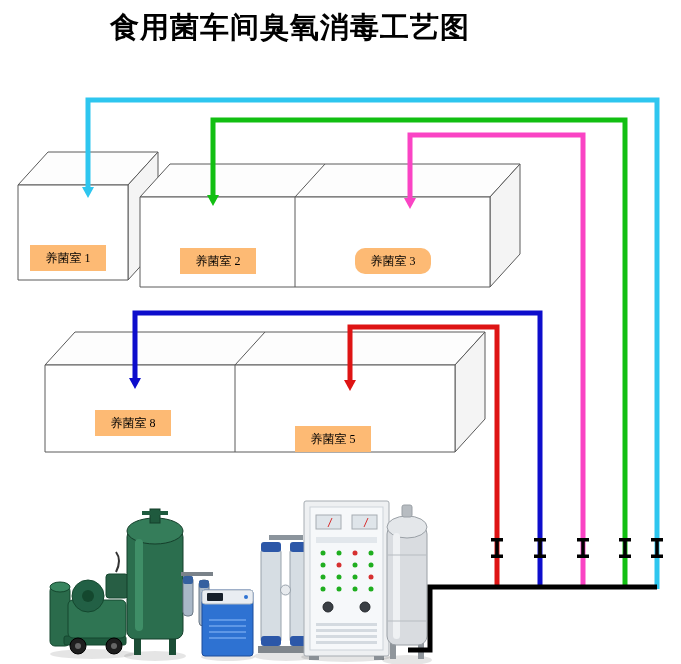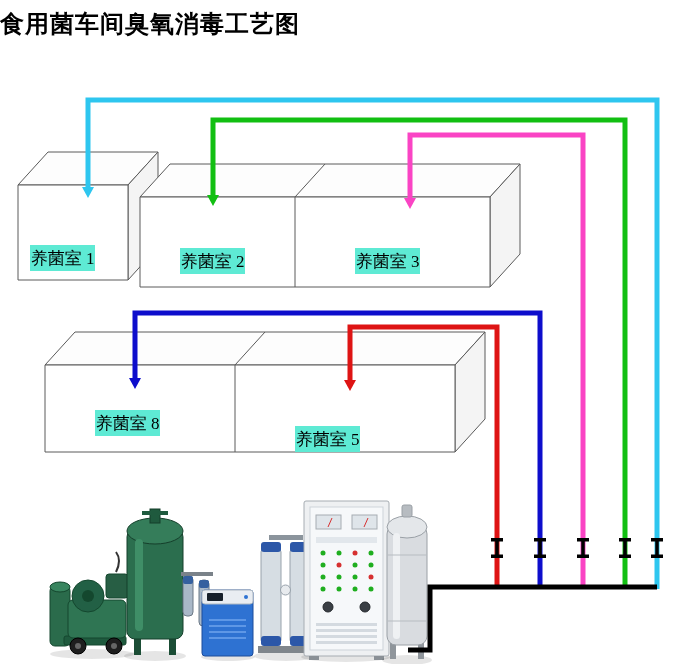--- a/index.html
+++ b/index.html
@@ -9,33 +9,33 @@
   }
   :root{
     --pipe-room1:#2EC6EF;
     --pipe-room2:#12BF12;
     --pipe-room3:#FA44C4;
     --pipe-room4:#0D0DCC;
     --pipe-room5:#DE1414;
     --pipe-main:#000000;
   }
   .title{
-    position:absolute;top:8px;left:0;width:580px;text-align:left;
-    font-size:24px;font-weight:bold;color:#000;letter-spacing:1px;
+    position:absolute;top:8px;left:0;width:580px;text-align:center;
+    font-size:29px;font-weight:bold;color:#000;letter-spacing:1px;
   }
   .subtitle{
     position:absolute;top:52px;left:0;width:580px;text-align:center;
     font-size:16px;color:#000;
   }
   svg.layer{position:absolute;top:0;left:0;}
   .room-label{
-    position:absolute;width:65px;height:26px;background:#5eead4;
+    position:absolute;width:76px;height:26px;background:#fdba74;
     display:flex;align-items:center;justify-content:center;
     font-family:"Liberation Serif","DejaVu Serif",serif;
-    font-size:17px;color:#000;white-space:nowrap;
+    font-size:12px;color:#000;white-space:nowrap;
   }
   .face{fill:#ffffff;stroke:#5a5a5a;stroke-width:1;}
   .face-top{fill:#fdfdfd;stroke:#5a5a5a;stroke-width:1;}
   .face-side{fill:#f4f4f4;stroke:#5a5a5a;stroke-width:1;}
   .edge{stroke:#5a5a5a;stroke-width:1;fill:none;}
   .pipe{fill:none;stroke-width:5;stroke-linejoin:miter;stroke-linecap:butt;}
   .pipe-r1{stroke:var(--pipe-room1);} .arr-r1{fill:var(--pipe-room1);}
   .pipe-r2{stroke:var(--pipe-room2);} .arr-r2{fill:var(--pipe-room2);}
   .pipe-r3{stroke:var(--pipe-room3);} .arr-r3{fill:var(--pipe-room3);}
   .pipe-r4{stroke:var(--pipe-room4);} .arr-r4{fill:var(--pipe-room4);}
@@ -227,17 +227,17 @@
 
     <g>
       <polyline class="pipe pipe-main" points="408,650 430,650 430,587 657,587"></polyline>
     </g>
   </svg>
 
   <div class="title">食用菌车间臭氧消毒工艺图</div>
 
   <div class="room-label" style="left:30px;top:245px;">养菌室 1</div>
   <div class="room-label" style="left:180px;top:248px;">养菌室 2</div>
-  <div class="room-label" style="left:355px;top:248px;">养菌室 3</div>
+  <div class="room-label" style="left:355px;top:248px;border-radius:10px;">养菌室 3</div>
   <div class="room-label" style="left:95px;top:410px;">养菌室 8</div>
   <div class="room-label" style="left:295px;top:410px;margin-top:16px;">养菌室 5</div>
 
 </div>
 
 </body></html>

